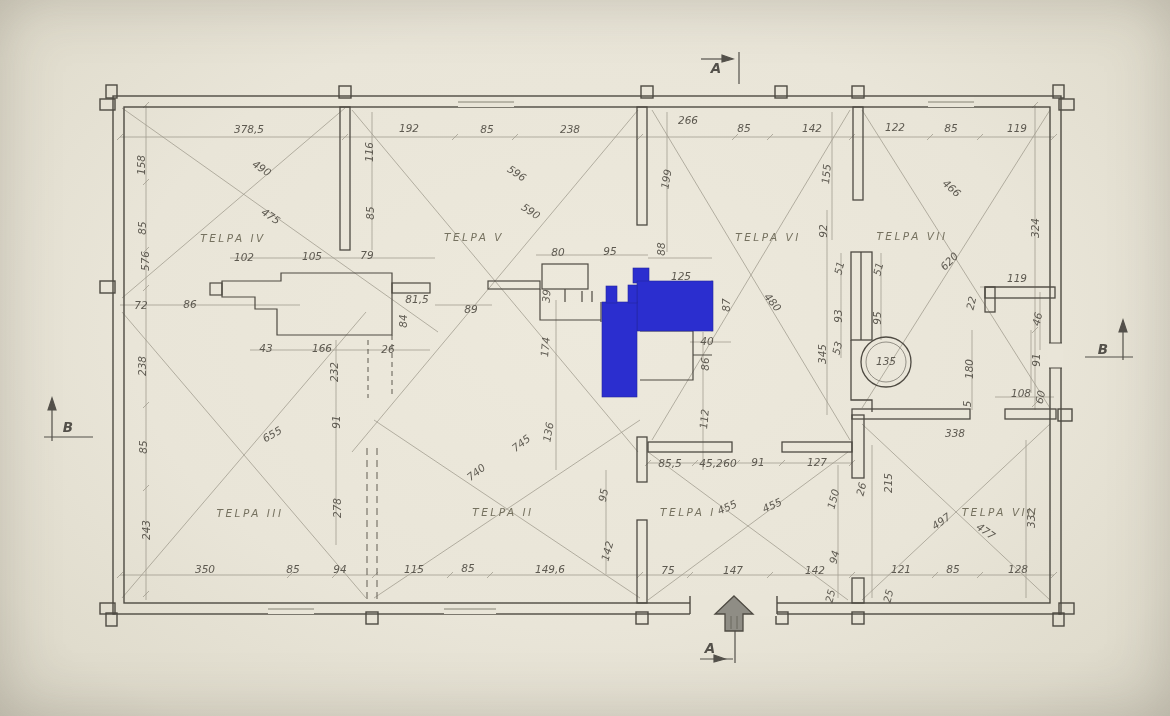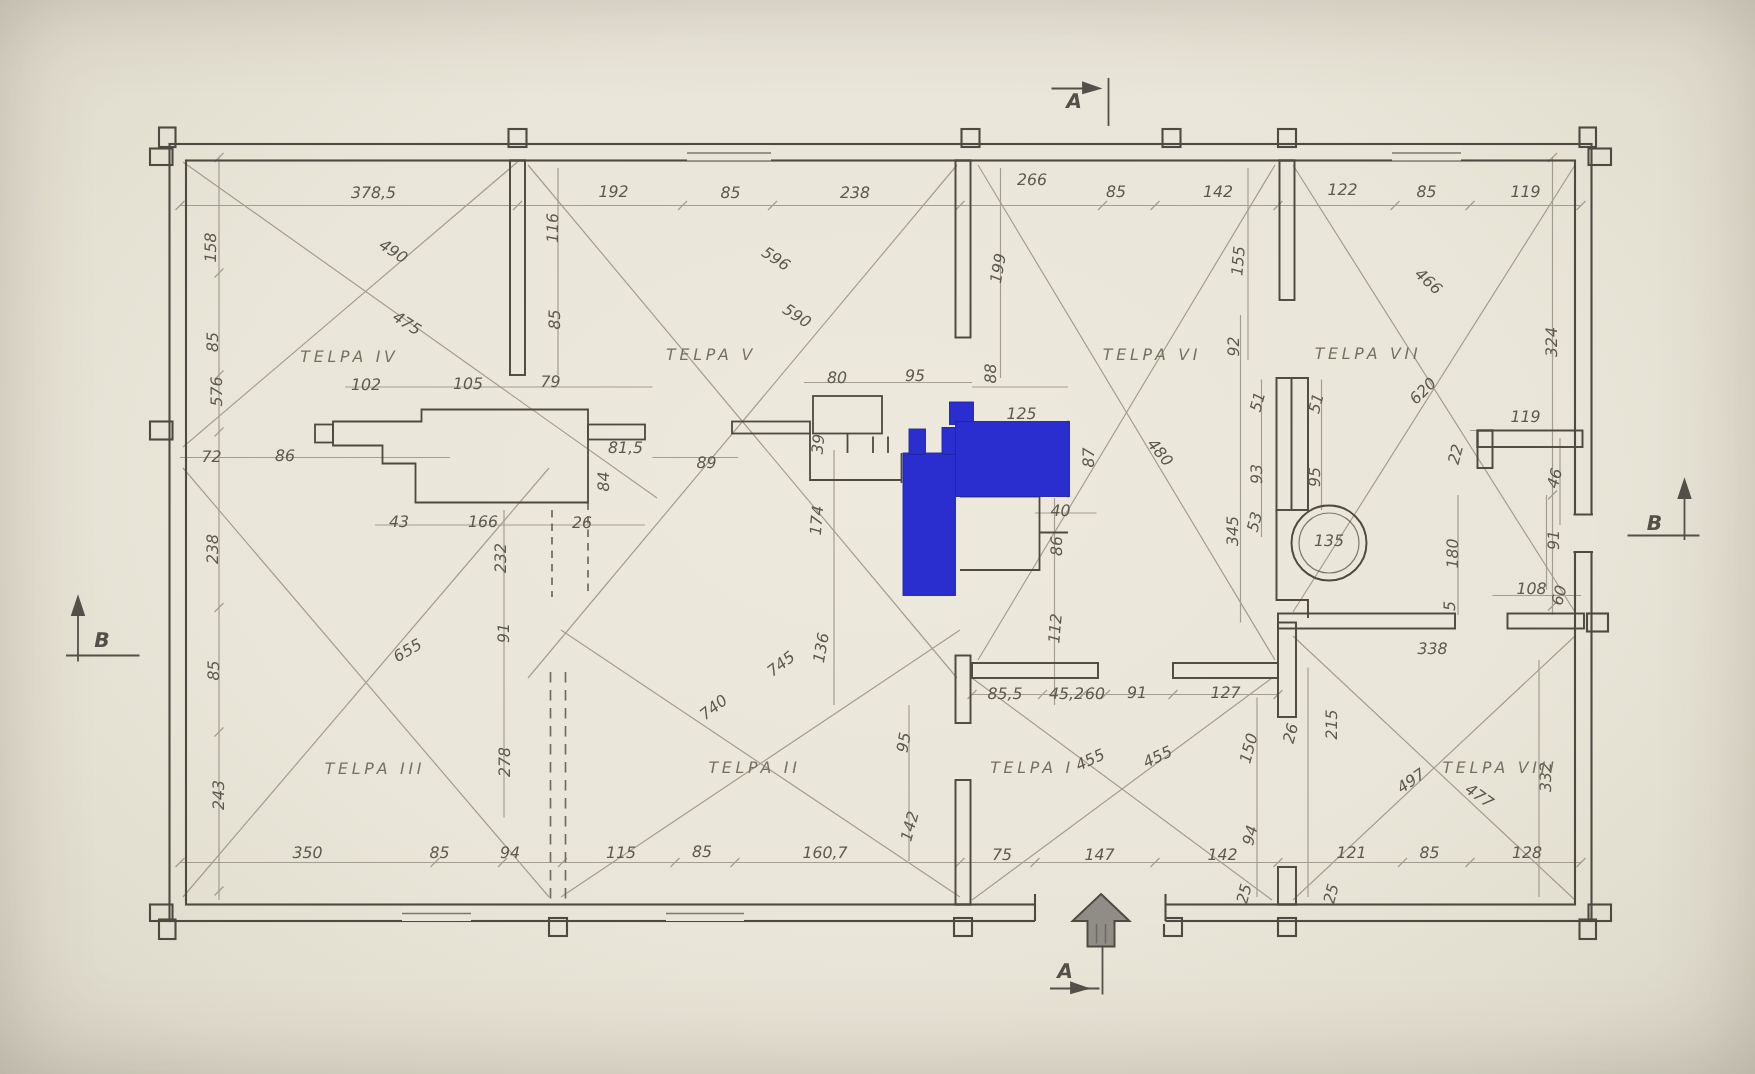--- a/index.html
+++ b/index.html
@@ -274,21 +274,21 @@
       <span class="lbl dim" style="left: 1031px; top: 518px; transform: translate(-50%, -50%) rotate(-90deg);">332</span>
       <span class="lbl dim" style="left: 861px; top: 489px; transform: translate(-50%, -50%) rotate(-75deg);">26</span>
       <span class="lbl dim" style="left: 272px; top: 434px; transform: translate(-50%, -50%) rotate(-30deg);">655</span>
       <span class="lbl dim" style="left: 476px; top: 472px; transform: translate(-50%, -50%) rotate(-38deg);">740</span>
       <span class="lbl dim" style="left: 521px; top: 443px; transform: translate(-50%, -50%) rotate(-38deg);">745</span>
       <span class="lbl dim" style="left: 205px; top: 569px; transform: translate(-50%, -50%) rotate(0deg);">350</span>
       <span class="lbl dim" style="left: 293px; top: 569px; transform: translate(-50%, -50%) rotate(0deg);">85</span>
       <span class="lbl dim" style="left: 340px; top: 569px; transform: translate(-50%, -50%) rotate(0deg);">94</span>
       <span class="lbl dim" style="left: 414px; top: 569px; transform: translate(-50%, -50%) rotate(0deg);">115</span>
       <span class="lbl dim" style="left: 468px; top: 568px; transform: translate(-50%, -50%) rotate(0deg);">85</span>
-      <span class="lbl dim" style="left: 550px; top: 569px; transform: translate(-50%, -50%) rotate(0deg);">160,7</span>
+      <span class="lbl dim" style="left: 550px; top: 569px; transform: translate(-50%, -50%) rotate(0deg);">149,6</span>
       <span class="lbl dim" style="left: 668px; top: 570px; transform: translate(-50%, -50%) rotate(0deg);">75</span>
       <span class="lbl dim" style="left: 733px; top: 570px; transform: translate(-50%, -50%) rotate(0deg);">147</span>
       <span class="lbl dim" style="left: 815px; top: 570px; transform: translate(-50%, -50%) rotate(0deg);">142</span>
       <span class="lbl dim" style="left: 901px; top: 569px; transform: translate(-50%, -50%) rotate(0deg);">121</span>
       <span class="lbl dim" style="left: 953px; top: 569px; transform: translate(-50%, -50%) rotate(0deg);">85</span>
       <span class="lbl dim" style="left: 1018px; top: 569px; transform: translate(-50%, -50%) rotate(0deg); font-style: italic;">128</span>
       <span class="lbl room" style="left: 233px; top: 238px; transform: translate(-50%, -50%) rotate(0deg);">TELPA IV</span>
       <span class="lbl room" style="left: 474px; top: 237px; transform: translate(-50%, -50%) rotate(0deg);">TELPA V</span>
       <span class="lbl room" style="left: 768px; top: 237px; transform: translate(-50%, -50%) rotate(0deg);">TELPA VI</span>
       <span class="lbl room" style="left: 912px; top: 236px; transform: translate(-50%, -50%) rotate(0deg);">TELPA VII</span>

